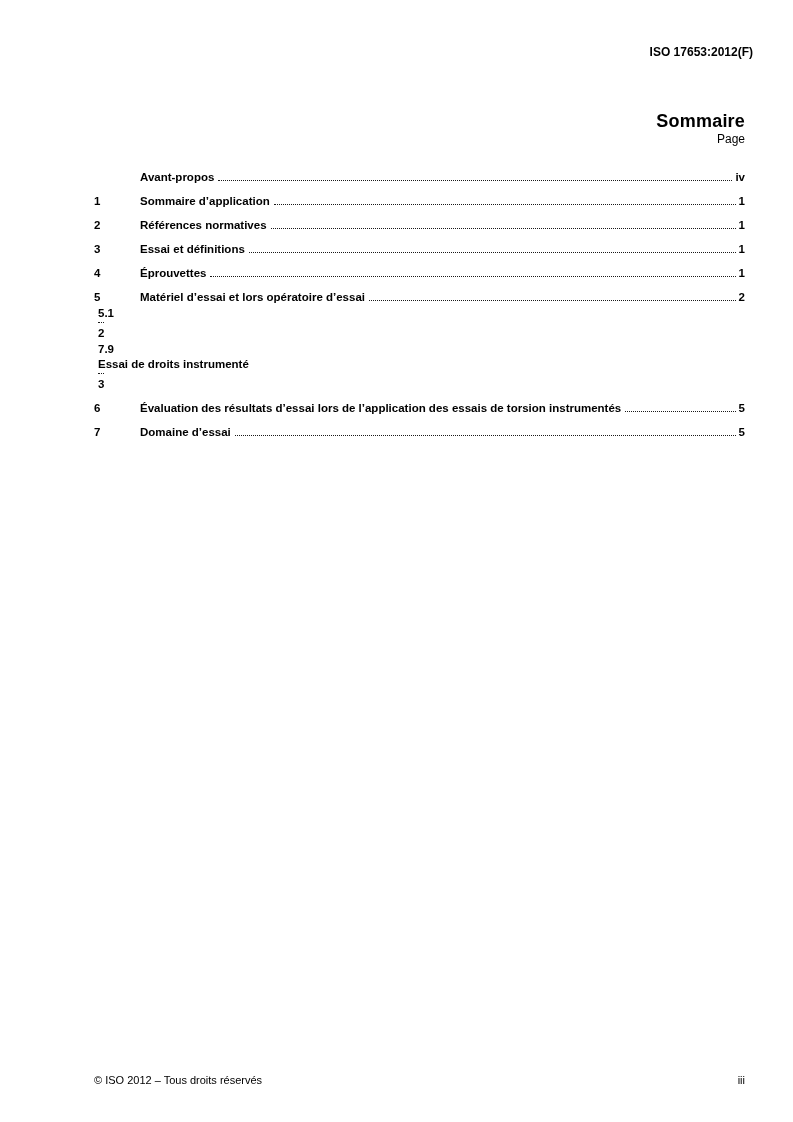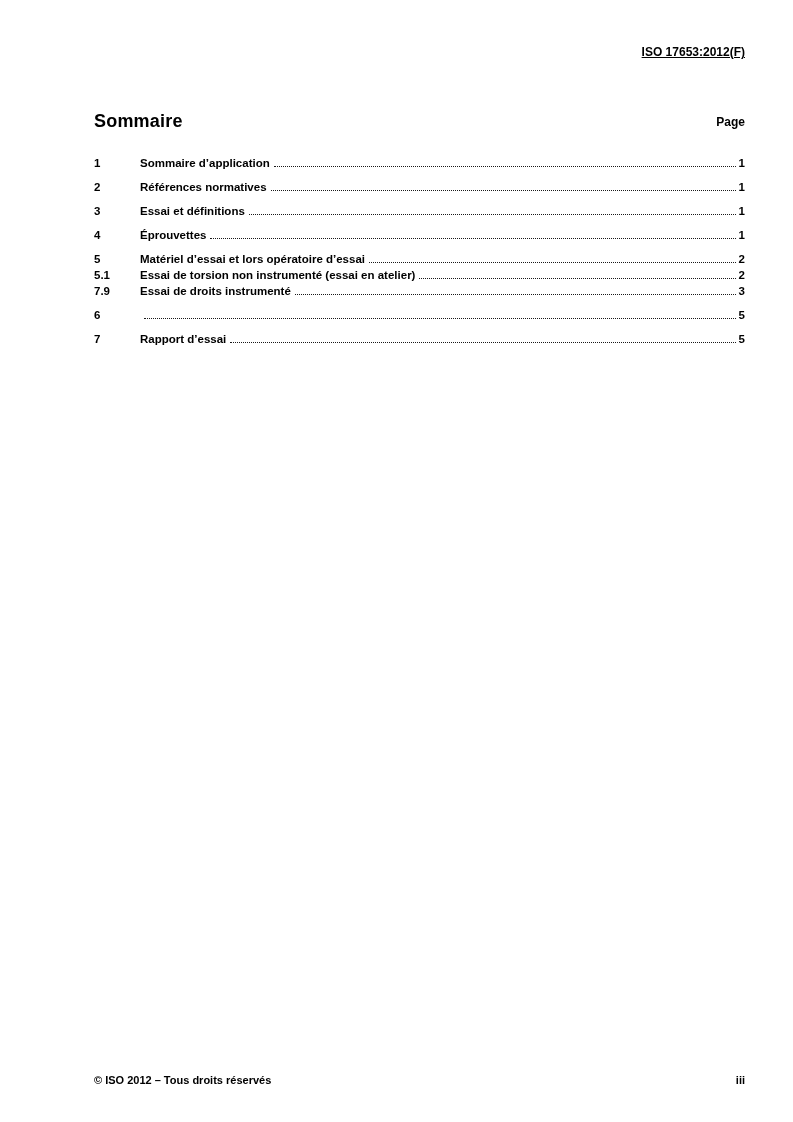--- a/index.html
+++ b/index.html
@@ -13,58 +13,58 @@
       height: 1122px;
       background: #ffffff;
       font-family: "Liberation Sans", sans-serif;
       color: #000000;
       box-sizing: border-box;
       overflow: hidden;
     }
     .doc-ref {
       position: absolute;
       top: 45px;
-      right: 48px;
+      right: 40px;
       font-size: 12px;
       font-weight: bold;
-      text-decoration: underline;
     }
     .content {
       position: absolute;
       left: 94px;
       right: 48px;
       top: 111px;
     }
     .toc-header {
       display: flex;
       justify-content: space-between;
-      align-items: center;
+      align-items: flex-end;
       margin-bottom: 24px;
+      flex-direction: column;
     }
     .toc-title {
       font-size: 18px;
       font-weight: bold;
       letter-spacing: 0.2px;
     }
     .page-label {
       font-size: 12px;
-      font-weight: bold;
+      font-weight: normal;
     }
     .toc-list {
       width: 100%;
     }
     .toc-entry {
       display: flex;
       align-items: baseline;
       font-size: 11.5px;
       font-weight: bold;
       line-height: 15px;
     }
     .toc-entry.main { margin-top: 9px; }
-    .toc-entry.sub  { margin-top: 1px; }
+    .toc-entry.sub  { margin-top: 1px; flex-direction: column; }
     .toc-entry.first { margin-top: 0; }
     .entry-num {
       width: 46px;
       flex: none;
     }
     .entry-title {
       flex: none;
       white-space: nowrap;
     }
     .leader {
@@ -79,39 +79,45 @@
     }
     .footer {
       position: absolute;
       left: 94px;
       right: 48px;
       bottom: 36px;
       display: flex;
       justify-content: space-between;
       align-items: flex-start;
       font-size: 11px;
-      font-weight: bold;
+      font-weight: normal;
       gap: 41px;
     }
   </style>
 </head>
 <body>
 
 <div class="page">
 
   <div class="doc-ref">ISO 17653:2012(F)</div>
 
   <div class="content">
 
     <div class="toc-header">
       <span class="toc-title">Sommaire</span>
       <span class="page-label">Page</span>
     </div>
 
     <div class="toc-list">
+        <div class="toc-entry main first">
+    <span class="entry-num"></span>
+    <span class="entry-title">Avant-propos</span>
+    <span class="leader"></span>
+    <span class="entry-page">iv</span>
+  </div>
         <div class="toc-entry main">
     <span class="entry-num">1</span>
     <span class="entry-title">Sommaire d’application</span>
     <span class="leader"></span>
     <span class="entry-page">1</span>
   </div>
         <div class="toc-entry main">
     <span class="entry-num">2</span>
     <span class="entry-title">Références normatives</span>
     <span class="leader"></span>
@@ -130,38 +136,38 @@
     <span class="entry-page">1</span>
   </div>
         <div class="toc-entry main">
     <span class="entry-num">5</span>
     <span class="entry-title">Matériel d’essai et lors opératoire d’essai</span>
     <span class="leader"></span>
     <span class="entry-page">2</span>
   </div>
         <div class="toc-entry sub">
     <span class="entry-num">5.1</span>
-    <span class="entry-title">Essai de torsion non instrumenté (essai en atelier)</span>
     <span class="leader"></span>
     <span class="entry-page">2</span>
   </div>
         <div class="toc-entry sub">
     <span class="entry-num">7.9</span>
     <span class="entry-title">Essai de droits instrumenté</span>
     <span class="leader"></span>
     <span class="entry-page">3</span>
   </div>
         <div class="toc-entry main">
     <span class="entry-num">6</span>
+    <span class="entry-title">Évaluation des résultats d’essai lors de l’application des essais de torsion instrumentés</span>
     <span class="leader"></span>
     <span class="entry-page">5</span>
   </div>
         <div class="toc-entry main">
     <span class="entry-num">7</span>
-    <span class="entry-title">Rapport d’essai</span>
+    <span class="entry-title">Domaine d’essai</span>
     <span class="leader"></span>
     <span class="entry-page">5</span>
   </div>
       </div>
 
   </div>
 
   <div class="footer">
     <span>© ISO 2012 – Tous droits réservés</span>
     <span>iii</span>

